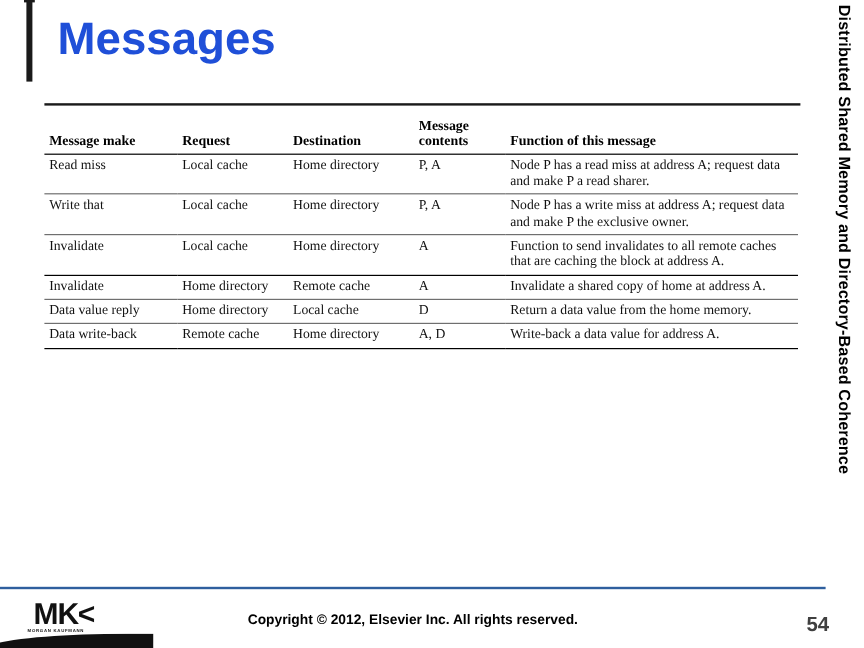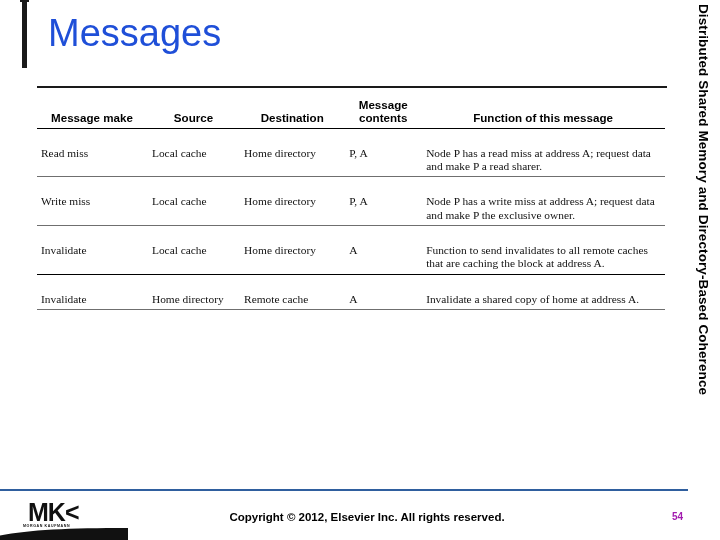--- a/index.html
+++ b/index.html
@@ -65,21 +65,21 @@
     background: #1a1a1a;
   }
 
   
   #page-title {
     position: absolute;
     left: 48px;
     top: 14px;
     font-family: "Liberation Sans", sans-serif;
     font-size: 38px;
-    font-weight: normal;
+    font-weight: bold;
     color: #1f4fd8;
     letter-spacing: 0px;
     line-height: 1;
   }
 
   
   #title-rule {
     position: absolute;
     left: 37px;
     top: 86px;
@@ -96,32 +96,32 @@
     width: 628px;
   }
   table.msg {
     border-collapse: collapse;
     width: 628px;
     font-family: "Liberation Serif", serif;
     font-size: 11.4px;
     color: #111111;
   }
   table.msg th {
-    font-family: Liberation Sans, sans-serif;
+    font-family: Liberation Serif, serif;
     font-weight: bold;
     font-size: 11.6px;
-    text-align: center;
+    text-align: left;
     vertical-align: bottom;
     padding: 2px 5px 3px 4px;
     color: #000000;
     line-height: 1.15;
   }
   table.msg td {
     vertical-align: top;
-    padding: 18px 5px 3px 4px;
+    padding: 3px 5px 3px 4px;
     line-height: 1.17;
     color: #111111;
   }
   table.msg thead tr {
     border-bottom: 1.3px solid #000000;
   }
   table.msg tbody tr {
     border-bottom: 0.7px solid #6f6f6f;
   }
   table.msg tbody tr.thickline {
@@ -148,30 +148,29 @@
   #footer-copy {
     position: absolute;
     left: 0;
     top: 511px;
     width: 688px;
     text-align: center;
     font-family: "Liberation Sans", sans-serif;
     font-size: 11.5px;
     font-weight: bold;
     color: #000000;
-    margin-left: 23px;
   }
   #footer-page {
     position: absolute;
     left: 672px;
     top: 511px;
     font-family: "Liberation Sans", sans-serif;
-    font-size: 10px;
-    font-weight: bold;
-    color: #a21caf;
+    font-size: 17px;
+    font-weight: bold;
+    color: #404040;
   }
 
   
   #logo {
     position: absolute;
     left: 22px;
     top: 500px;
     width: 62px;
     height: 30px;
   }
@@ -217,55 +216,69 @@
 <div id="title-accent"></div>
 
 <div id="page-title">Messages</div>
 <div id="title-rule"></div>
 
 <div id="msg-table-wrap">
   <table class="msg">
     <thead>
       <tr>
         <th class="c-type">Message make</th>
-        <th class="c-src">Source</th>
+        <th class="c-src">Request</th>
         <th class="c-dest">Destination</th>
         <th class="c-cont hdr-two-line">Message
 contents</th>
         <th class="c-func">Function of this message</th>
       </tr>
     </thead>
     <tbody>
       <tr>
         <td>Read miss</td>
         <td>Local cache</td>
         <td>Home directory</td>
         <td>P, A</td>
         <td>Node P has a read miss at address A; request data and make P a read sharer.</td>
       </tr>
       <tr>
-        <td>Write miss</td>
+        <td>Write that</td>
         <td>Local cache</td>
         <td>Home directory</td>
         <td>P, A</td>
         <td>Node P has a write miss at address A; request data and make P the exclusive owner.</td>
       </tr>
       <tr class="thickline">
         <td>Invalidate</td>
         <td>Local cache</td>
         <td>Home directory</td>
         <td>A</td>
         <td>Function to send invalidates to all remote caches that are caching the block at address A.</td>
       </tr>
       <tr>
         <td>Invalidate</td>
         <td>Home directory</td>
         <td>Remote cache</td>
         <td>A</td>
         <td>Invalidate a shared copy of home at address A.</td>
+      </tr>
+      <tr>
+        <td>Data value reply</td>
+        <td>Home directory</td>
+        <td>Local cache</td>
+        <td>D</td>
+        <td>Return a data value from the home memory.</td>
+      </tr>
+      <tr class="thickline">
+        <td>Data write-back</td>
+        <td>Remote cache</td>
+        <td>Home directory</td>
+        <td>A, D</td>
+        <td>Write-back a data value for address A.</td>
       </tr>
     </tbody>
   </table>
 </div>
 
 <div id="footer-rule"></div>
 <div id="footer-copy">Copyright © 2012, Elsevier Inc. All rights reserved.</div>
 <div id="footer-page">54</div>
 
 <div id="logo">

